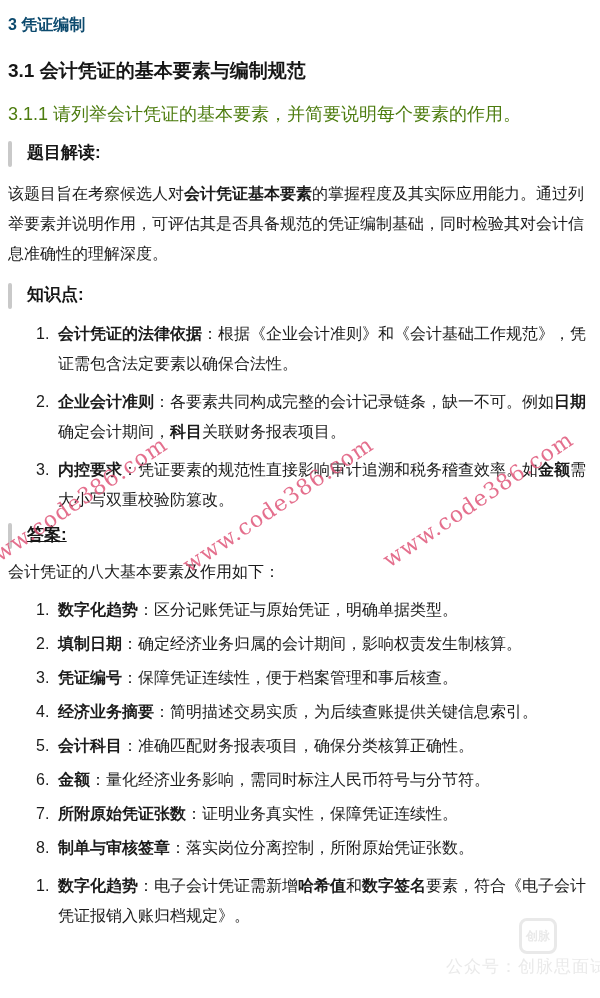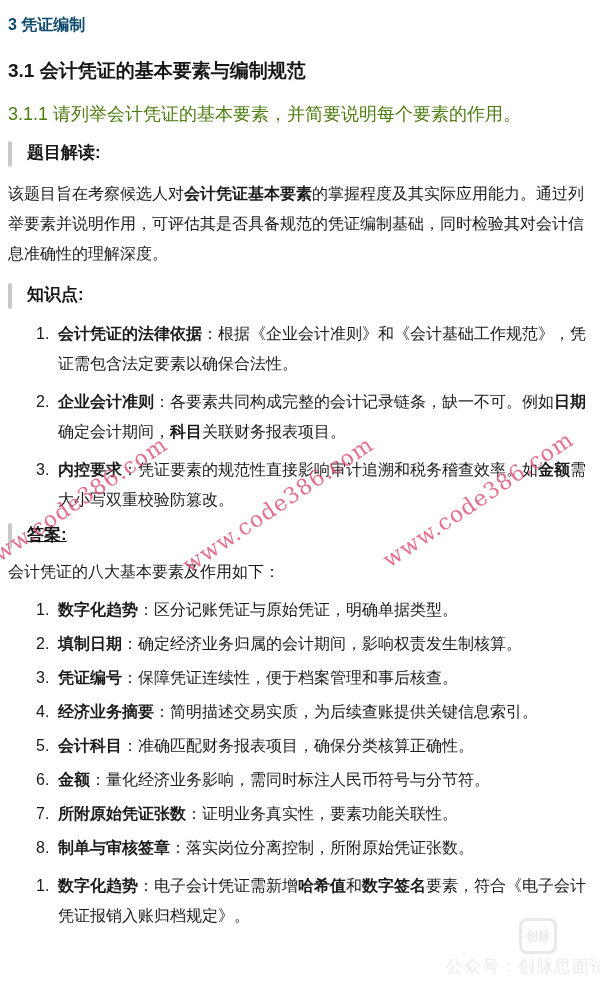--- a/index.html
+++ b/index.html
@@ -101,21 +101,21 @@
     <span>答案:</span>
   </div>
   <p class="body intro">会计凭证的八大基本要素及作用如下：</p>
   <ol class="doc-list tight">
     <li><span class="b">数字化趋势</span><span>：区分记账凭证与原始凭证，明确单据类型。</span></li>
     <li><span class="b">填制日期</span><span>：确定经济业务归属的会计期间，影响权责发生制核算。</span></li>
     <li><span class="b">凭证编号</span><span>：保障凭证连续性，便于档案管理和事后核查。</span></li>
     <li><span class="b">经济业务摘要</span><span>：简明描述交易实质，为后续查账提供关键信息索引。</span></li>
     <li><span class="b">会计科目</span><span>：准确匹配财务报表项目，确保分类核算正确性。</span></li>
     <li><span class="b">金额</span><span>：量化经济业务影响，需同时标注人民币符号与分节符。</span></li>
-    <li><span class="b">所附原始凭证张数</span><span>：证明业务真实性，要素功能关联性。</span></li>
+    <li><span class="b">所附原始凭证张数</span><span>：证明业务真实性，保障凭证连续性。</span></li>
     <li><span class="b">制单与审核签章</span><span>：落实岗位分离控制，所附原始凭证张数。</span></li>
   </ol>
 
   <ol class="doc-list tight">
     <li><span class="b">数字化趋势</span><span>：电子会计凭证需新增</span><span class="b">哈希值</span><span>和</span><span class="b">数字签名</span><span>要素，符合《电子会计凭证报销入账归档规定》。</span></li>
   </ol>
 
 </div>
 
 <span class="wm wm1">www.code386.com</span>

